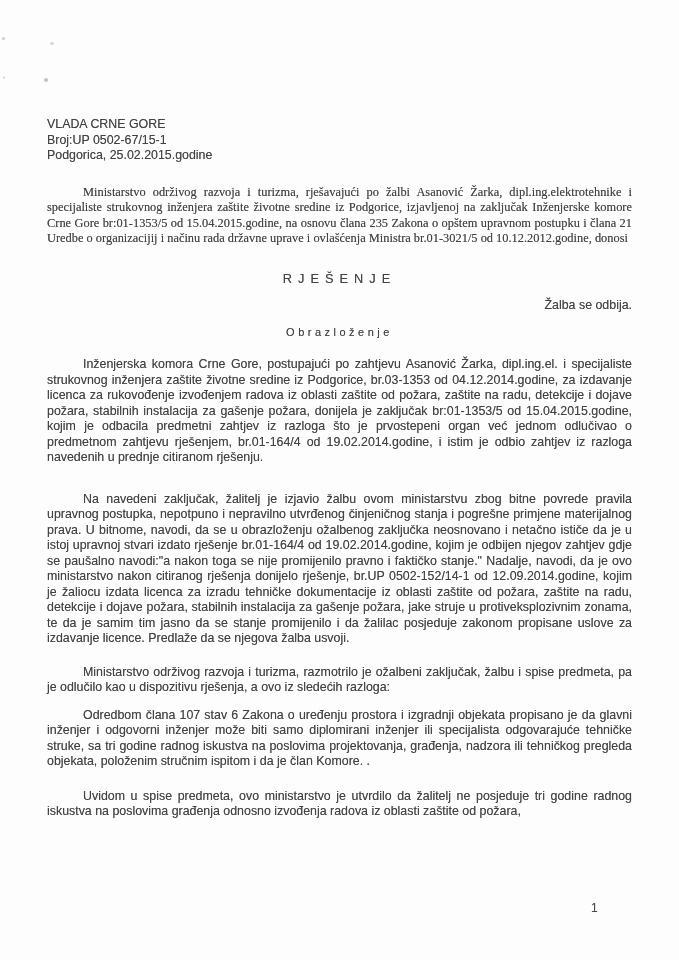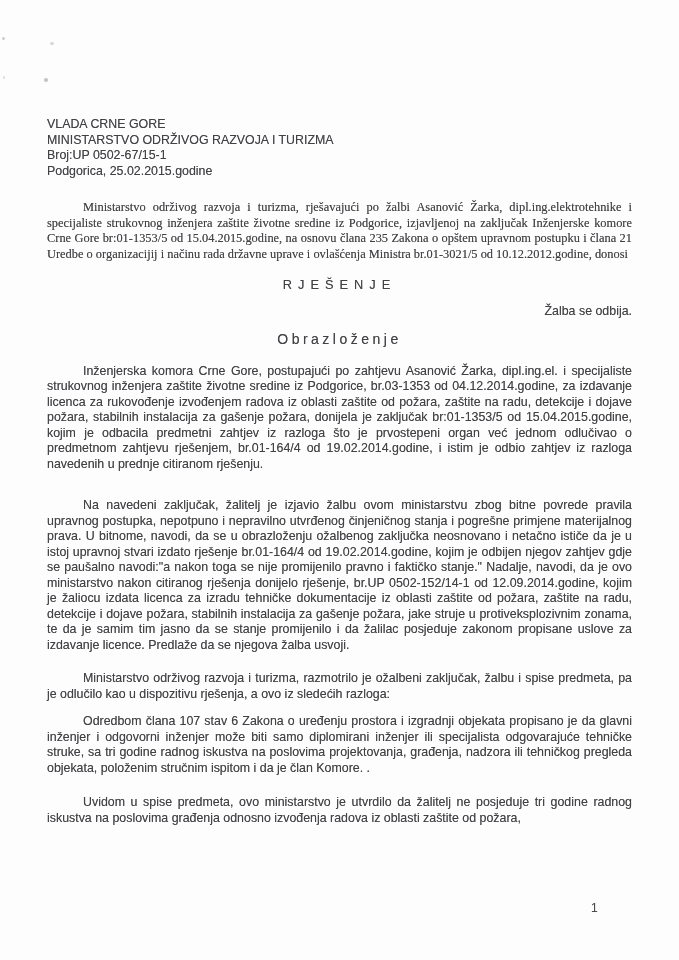--- a/index.html
+++ b/index.html
@@ -37,31 +37,31 @@
     text-indent: 36px;
   }
   .p-intro { margin-top: 21px; font-family: Liberation Serif, serif; }
   .heading {
     margin: 0;
     text-align: center;
     font-weight: 400;
     line-height: 17px;
   }
   .h-decision {
-    margin-top: 14px;
+    margin-top: 23px;
     font-size: 12.8px;
     letter-spacing: 6px;
   }
   .p-decision {
     margin-top: 11px;
     text-align: right;
   }
   .h-rationale {
     margin-top: 11px;
-    font-size: 14px;
+    font-size: 11px;
     letter-spacing: 3.5px;
   }
   .p-r1 { margin-top: 16px; }
   .p-r2 { margin-top: 26px; }
   .p-r3 { margin-top: 18px; }
   .p-r4 { margin-top: 12px; }
   .p-r5 { margin-top: 19px; }
   .page-number {
     position: absolute;
     top: 901px;
@@ -87,21 +87,20 @@
 
   <span class="speck s1"></span>
   <span class="speck s2"></span>
   <span class="speck s3"></span>
   <span class="speck s4"></span>
 
   <div class="content">
 
     <div class="doc-header">
       <div>VLADA CRNE GORE</div>
-      <div>MINISTARSTVO ODRŽIVOG RAZVOJA I TURIZMA</div>
       <div>Broj:UP 0502-67/15-1</div>
       <div>Podgorica, 25.02.2015.godine</div>
     </div>
 
     <p class="para p-intro">Ministarstvo održivog razvoja i turizma, rješavajući po žalbi Asanović Žarka, dipl.ing.elektrotehnike i specijaliste strukovnog inženjera zaštite životne sredine iz Podgorice, izjavljenoj na zaključak Inženjerske komore Crne Gore br:01-1353/5 od 15.04.2015.godine, na osnovu člana 235 Zakona o opštem upravnom postupku i člana 21 Uredbe o organizacijij i načinu rada državne uprave i ovlašćenja Ministra br.01-3021/5 od 10.12.2012.godine, donosi</p>
 
     <h1 class="heading h-decision">RJEŠENJE</h1>
 
     <p class="para p-decision">Žalba se odbija.</p>
 

